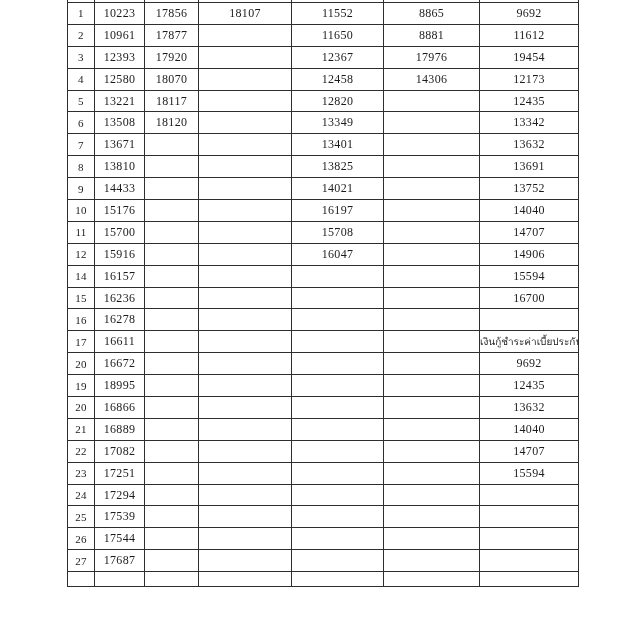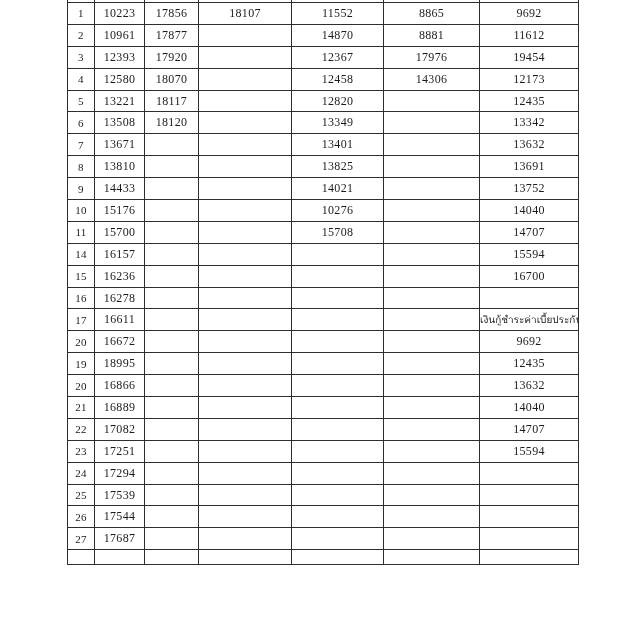--- a/index.html
+++ b/index.html
@@ -72,21 +72,21 @@
           <td>18107</td>
           <td>11552</td>
           <td>8865</td>
           <td>9692</td>
         </tr>
         <tr>
           <td class="rownum">2</td>
           <td>10961</td>
           <td>17877</td>
           <td></td>
-          <td>14870</td>
+          <td>11650</td>
           <td>8881</td>
           <td>11612</td>
         </tr>
         <tr>
           <td class="rownum">3</td>
           <td>12393</td>
           <td>17920</td>
           <td></td>
           <td>12367</td>
           <td>17976</td>
@@ -144,32 +144,41 @@
           <td></td>
           <td>14021</td>
           <td></td>
           <td>13752</td>
         </tr>
         <tr>
           <td class="rownum">10</td>
           <td>15176</td>
           <td></td>
           <td></td>
-          <td>10276</td>
+          <td>16197</td>
           <td></td>
           <td>14040</td>
         </tr>
         <tr>
           <td class="rownum">11</td>
           <td>15700</td>
           <td></td>
           <td></td>
           <td>15708</td>
           <td></td>
           <td>14707</td>
+        </tr>
+        <tr>
+          <td class="rownum">12</td>
+          <td>15916</td>
+          <td></td>
+          <td></td>
+          <td>16047</td>
+          <td></td>
+          <td>14906</td>
         </tr>
         <tr>
           <td class="rownum">14</td>
           <td>16157</td>
           <td></td>
           <td></td>
           <td></td>
           <td></td>
           <td>15594</td>
         </tr>

